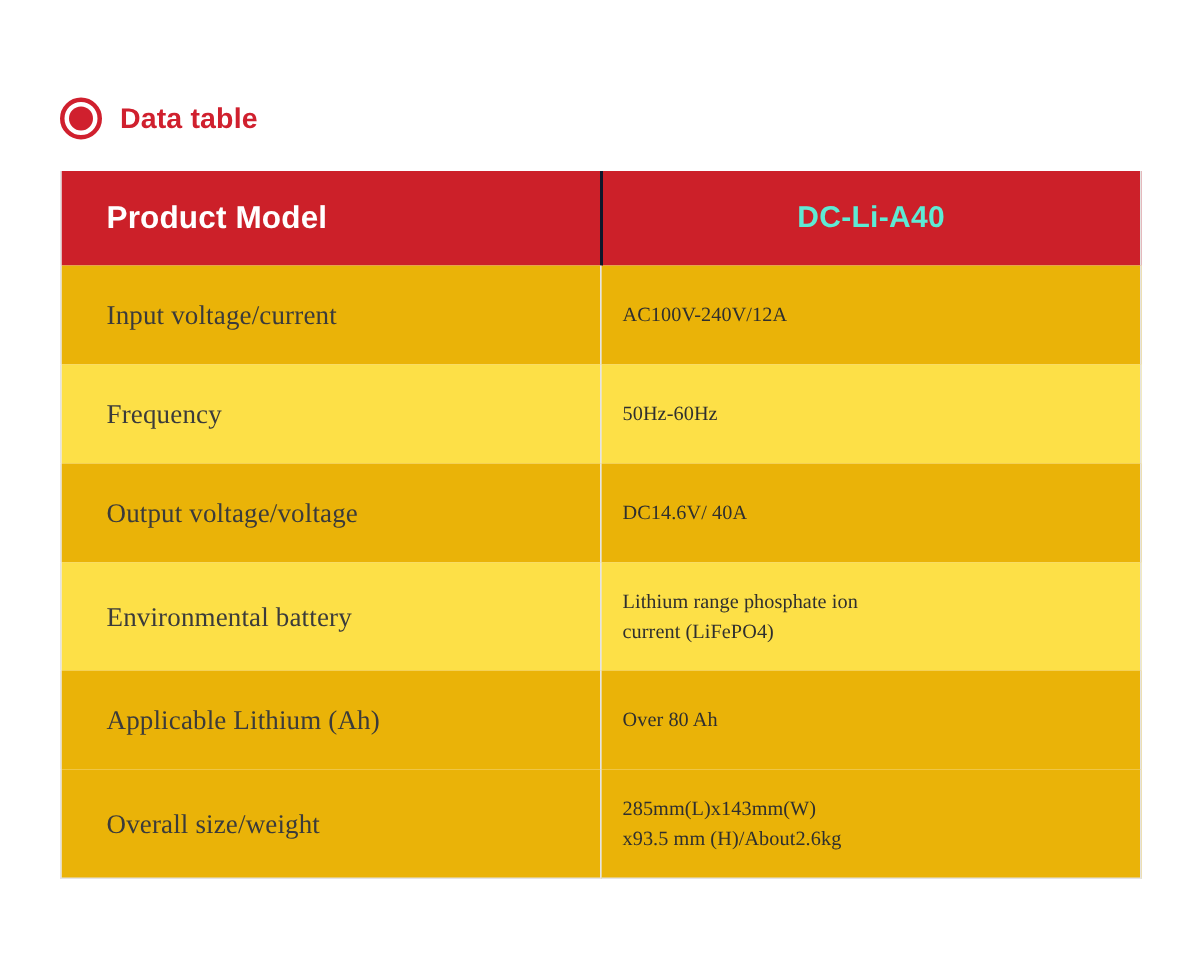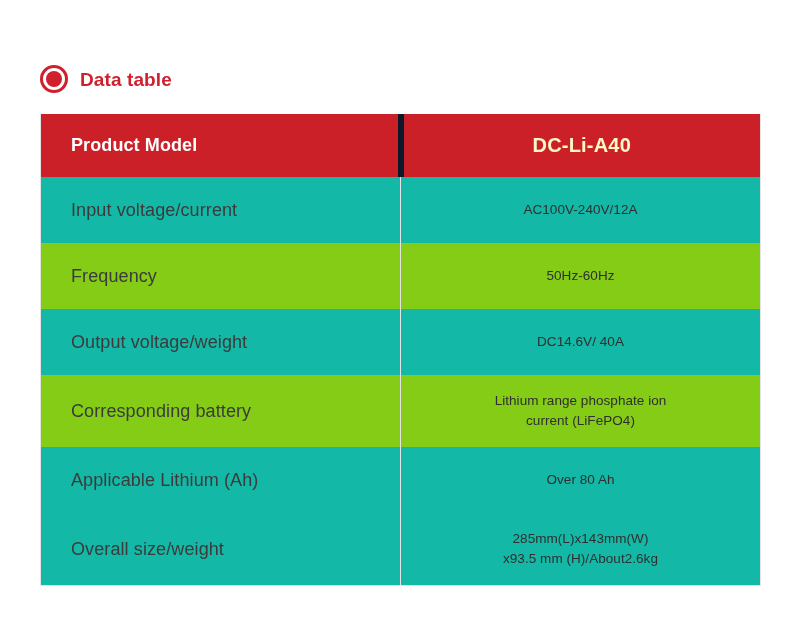--- a/index.html
+++ b/index.html
@@ -81,55 +81,55 @@
   
   .header-row th {
     background: #cc2029;
     height: 63px;
     border: none;
   }
   .header-row th.th-label {
     padding-left: 30px;
     text-align: left;
     color: #ffffff;
-    font-size: 18px;
+    font-size: 21px;
     font-weight: bold;
     letter-spacing: 0.1px;
-    border-right: 6px solid #0f172a;
+    border-right: 2px solid #0f172a;
   }
   .header-row th.th-value {
     text-align: center;
-    color: #fef9c3;
+    color: #5eead4;
     font-size: 20px;
     font-weight: bold;
     letter-spacing: 0.2px;
   }
 
   
-  .data-table tbody tr.row-odd td  { background: #14b8a6; }
-  .data-table tbody tr.row-even td { background: #84cc16; }
+  .data-table tbody tr.row-odd td  { background: #eab308; font-family: Liberation Serif, serif; }
+  .data-table tbody tr.row-even td { background: #fde047; font-family: Liberation Serif, serif; }
 
   .data-table tbody td {
     height: 54px;
     border-top: none;
     border-bottom: none;
   }
   .data-table tbody td.cell-label {
     padding-left: 30px;
     padding-right: 12px;
     text-align: left;
     color: #3b3b3b;
     font-size: 18px;
     font-weight: normal;
     letter-spacing: 0.1px;
     border-right: 1px solid #e4e4e4;
   }
   .data-table tbody td.cell-value {
     padding: 6px 14px;
-    text-align: center;
+    text-align: left;
     color: #2f2f2f;
     font-size: 13.5px;
     line-height: 1.45;
     letter-spacing: 0.05px;
     margin-left: 24px;
   }
   .data-table tbody tr.row-tall td { height: 60px; }
 
   .value-line { display: block; }
 </style>
@@ -163,27 +163,27 @@
             <span class="value-line">AC100V-240V/12A</span>
           </td>
         </tr>
         <tr class="row-even">
           <td class="cell-label">Frequency</td>
           <td class="cell-value">
             <span class="value-line">50Hz-60Hz</span>
           </td>
         </tr>
         <tr class="row-odd">
-          <td class="cell-label">Output voltage/weight</td>
+          <td class="cell-label">Output voltage/voltage</td>
           <td class="cell-value">
             <span class="value-line">DC14.6V/ 40A</span>
           </td>
         </tr>
         <tr class="row-even row-tall">
-          <td class="cell-label">Corresponding battery</td>
+          <td class="cell-label">Environmental battery</td>
           <td class="cell-value">
             <span class="value-line">Lithium range phosphate ion</span>
             <span class="value-line">current (LiFePO4)</span>
           </td>
         </tr>
         <tr class="row-odd">
           <td class="cell-label">Applicable Lithium (Ah)</td>
           <td class="cell-value">
             <span class="value-line">Over 80 Ah</span>
           </td>

